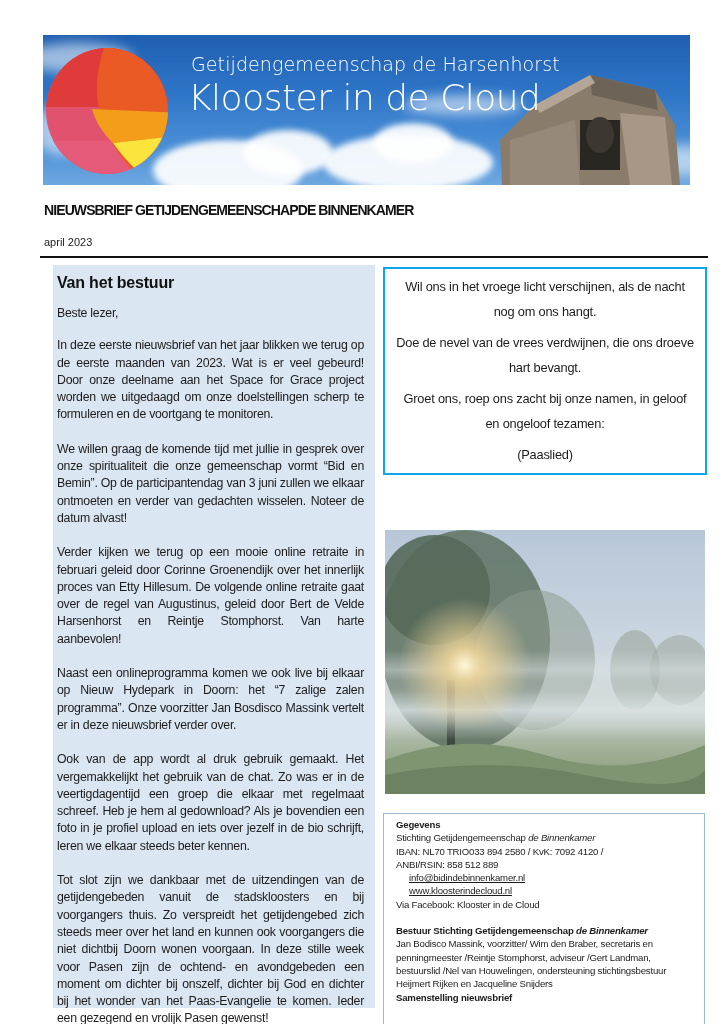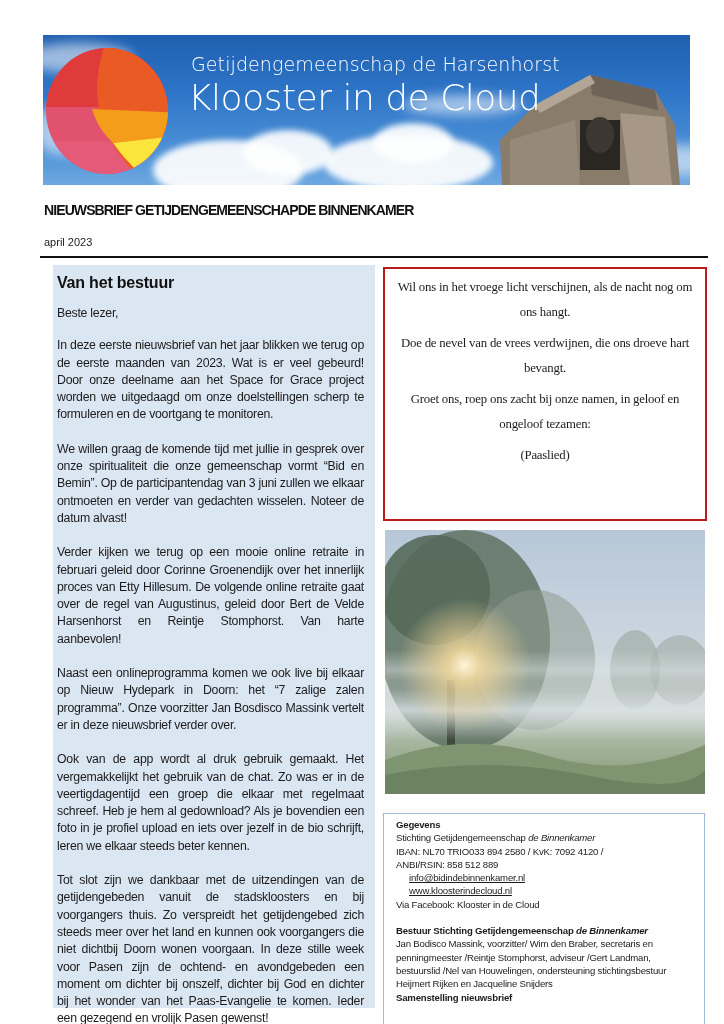--- a/index.html
+++ b/index.html
@@ -42,22 +42,22 @@
   }
   .left-box h2 { font-size: 16px; font-weight: bold; color: #111; margin-bottom: 13px; letter-spacing: -0.2px; }
   .left-box p {
     font-size: 12.3px; line-height: 17.3px; color: #1c1c1c; text-align: justify;
     margin-bottom: 17px; letter-spacing: -0.25px;
   }
   .left-box p.greet { margin-bottom: 15px; }
 
   
   .poem-box {
-    position: absolute; left: 383px; top: 267px; width: 324px; height: 254px;
-    border: 2px solid #b91c1c; background: #fff; padding: 6px 10px 0 10px; text-align: center; font-family: Liberation Serif, serif;
+    position: absolute; left: 383px; top: 267px; width: 324px; height: 208px;
+    border: 2px solid #0ea5e9; background: #fff; padding: 6px 10px 0 10px; text-align: center;
   }
   .poem-box p { font-size: 12.8px; line-height: 24.5px; color: #1c1c1c; margin-bottom: 7px; letter-spacing: -0.2px; }
 
   
   .photo {
     position: absolute; left: 385px; top: 530px; width: 320px; height: 264px; overflow: hidden;
     background: linear-gradient(180deg, #b8c7d8 0%, #c9d5df 40%, #cfd8d8 60%, #9eae94 85%, #7f9470 100%);
   }
 
   

